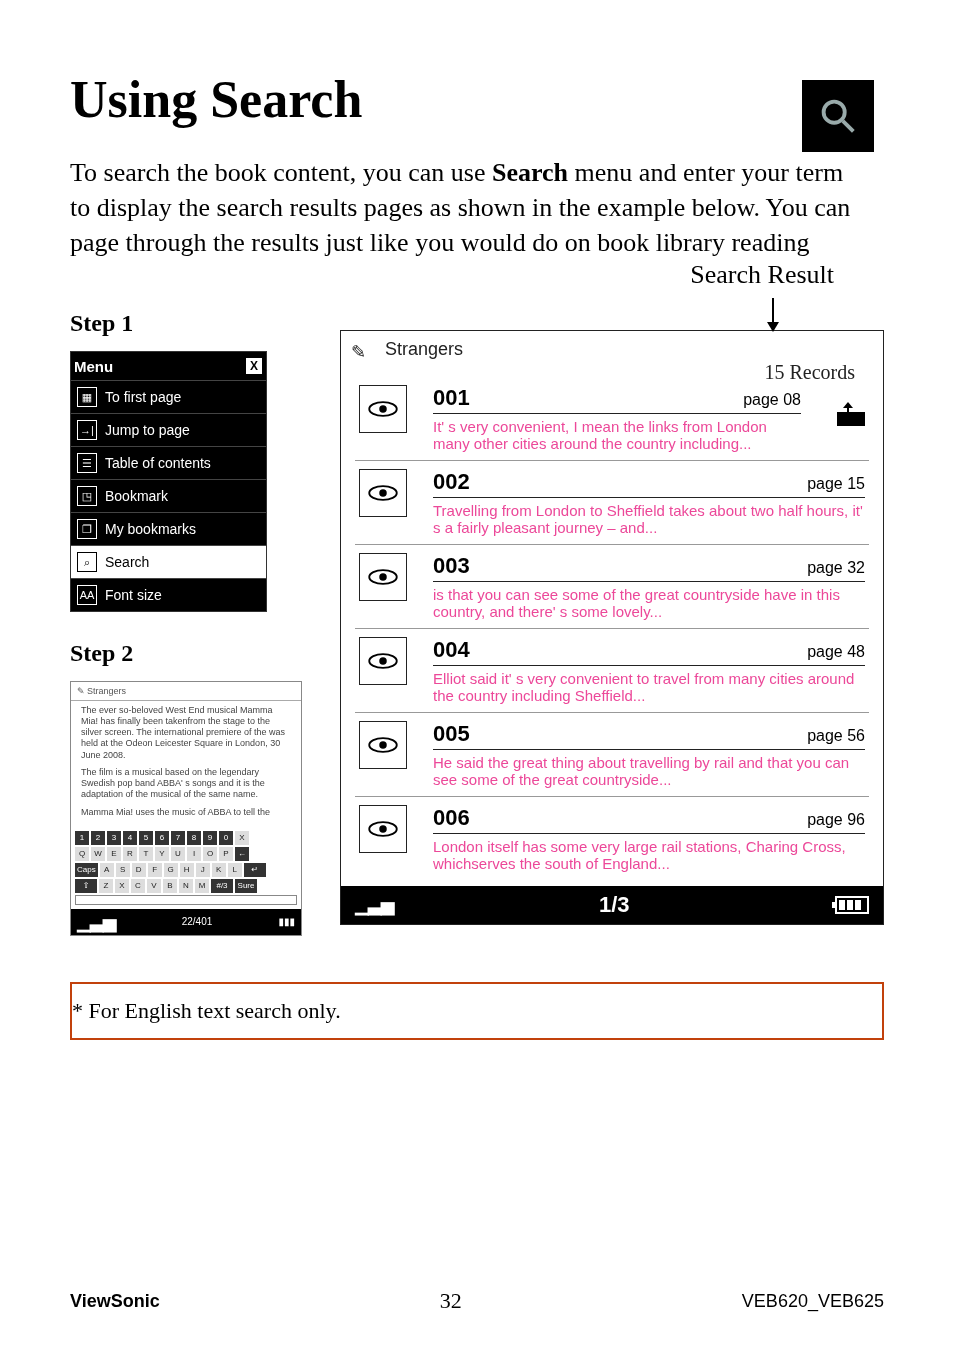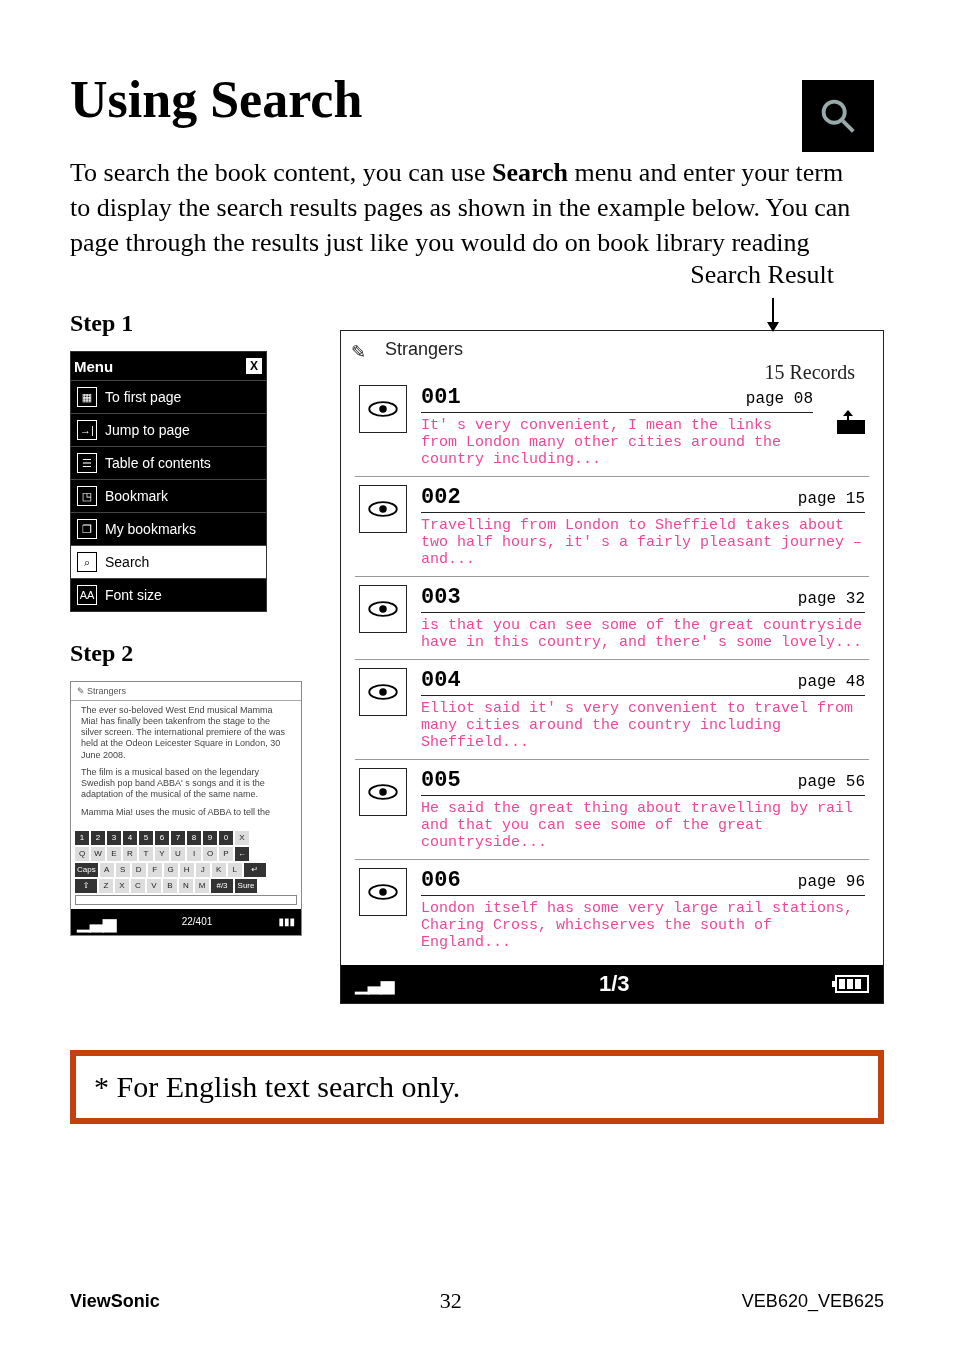--- a/index.html
+++ b/index.html
@@ -153,24 +153,23 @@
     display:flex; align-items:flex-end; justify-content:flex-start;
     font-size:18px; line-height:1;
   }
   .res-records {
     position:absolute; right:28px; top:30px;
     font-size:20px;
     font-family: "Times New Roman", Times, serif;
   }
   .res-list { padding: 10px 14px 6px 14px; }
   .res-item {
-    display:flex; gap:14px;
+    display:flex; gap:26px;
     border-bottom:1px solid #999;
     padding:8px 4px 8px 4px;
-    font-family:Liberation Mono, monospace;
   }
   .res-item:last-child { border-bottom:none; }
   .res-thumb {
     width:46px; height:46px;
     border:1px solid #222;
     display:flex; align-items:center; justify-content:center;
     flex:0 0 46px;
   }
   .res-body { flex:1; }
   .res-head { display:flex; justify-content:space-between; align-items:baseline; }
@@ -203,24 +202,24 @@
   }
   .sig-icon { font-size:18px; font-weight:normal; letter-spacing:-1px; }
   .batt-icon {
     width:34px; height:18px; border:2px solid #fff; position:relative;
     display:flex; align-items:center; padding:2px; box-sizing:border-box;
   }
   .batt-icon::after { content:""; position:absolute; left:-5px; top:4px; width:3px; height:6px; background:#fff; }
   .batt-bar { width:6px; height:100%; background:#fff; margin-right:2px; }
 
   .footnote-box {
-    border:6px solid #c2410c;
+    border:2px solid #c2410c;
     margin-top: 46px;
-    padding: 14px 18px;
-    font-size: 30px;
+    padding: 14px 0;
+    font-size: 22px;
   }
   .footer {
     position:absolute; left:70px; right:70px; bottom:34px;
     display:flex; justify-content:space-between; align-items:center;
     font-family: Arial, Helvetica, sans-serif;
     font-size:18px;
   }
   .footer .brand { font-weight:bold; }
   .footer .pg { font-family: "Times New Roman", serif; font-size:22px; }
 

